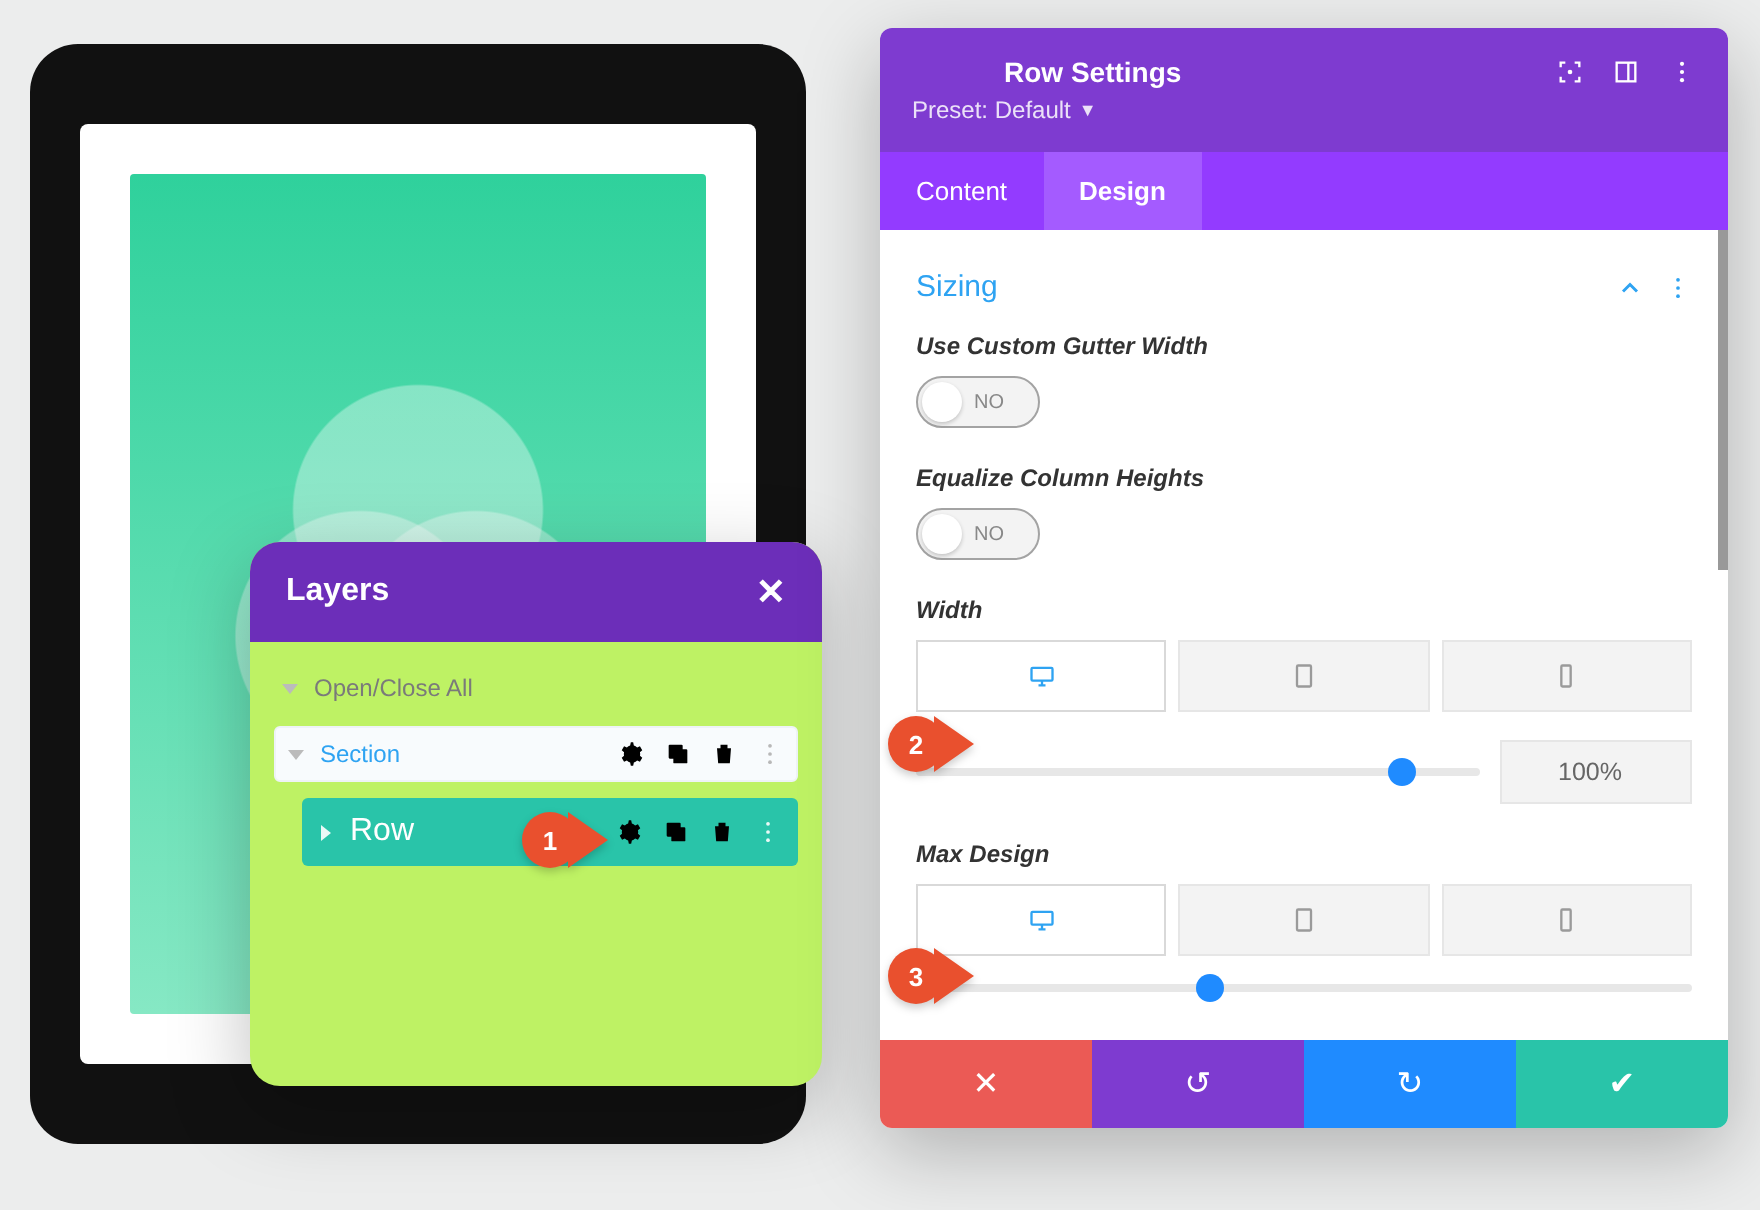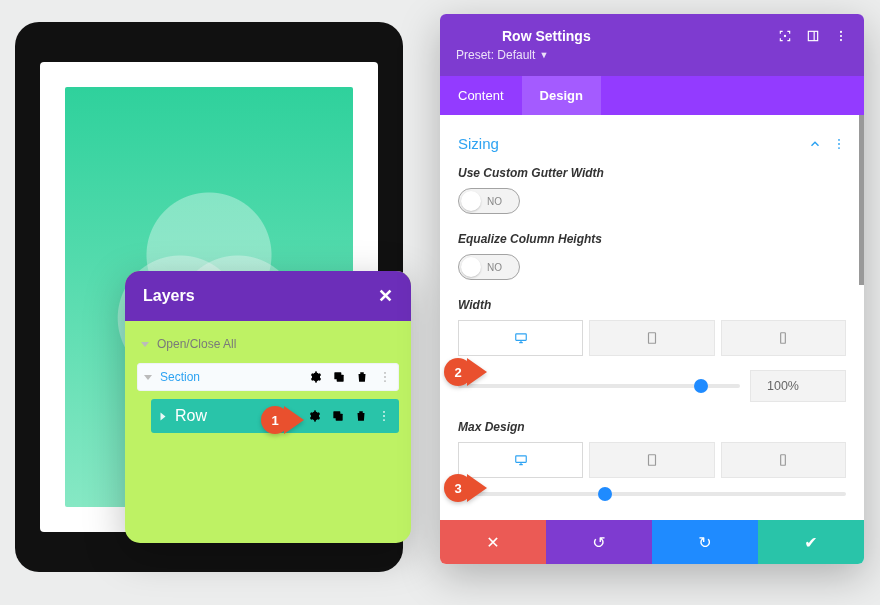--- a/index.html
+++ b/index.html
@@ -52,21 +52,21 @@
   .st-icons { display:flex; gap:10px; align-items:center; font-size:14px;}
   .field-lbl { font-size:12px; color:#333; font-weight:600; margin-bottom:8px; display:block;font-style:italic;}
   .toggle { width:62px; height:26px; border:1px solid #a3a3a3; border-radius:13px; background:#f3f3f3; position:relative; display:flex; align-items:center; padding-left:28px; font-size:10px; color:#888; margin-bottom:18px; cursor:pointer;}
   .toggle::before { content:""; position:absolute; left:2px; top:2px; width:20px; height:20px; background:#fff; border-radius:50%; box-shadow:0 1px 2px rgba(0,0,0,.2);}
   .device-row { display:flex; gap:6px; margin-bottom:14px;}
   .device-btn { flex:1; height:36px; display:flex; align-items:center; justify-content:center; background:#f3f3f3; border:1px solid #e6e6e6; cursor:pointer; color:#9a9a9a;}
   .device-btn.active { background:#fff; border:1px solid #d9d9d9; color:#2ea3f2;}
   .slider-row { display:flex; align-items:center; gap:10px; margin-bottom:18px;}
   .track { flex:1; height:4px; background:#e7e7e7; border-radius:2px; position:relative;}
   .thumb { position:absolute; top:50%; width:14px; height:14px; background:#1f8bff; border-radius:50%; transform:translate(-50%,-50%);}
-  .val-box { width:96px; height:32px; background:#f3f3f3; border:1px solid #e6e6e6; display:flex; align-items:center; padding:0 16px; font-size:12.5px; color:#666;}
+  .val-box { width:96px; height:32px; background:#f3f3f3; border:1px solid #e6e6e6; display:flex; align-items:center; padding:0 28px; font-size:12.5px; color:#666;}
   .p-footer { display:flex; height:44px;}
   .fb { flex:1; display:flex; align-items:center; justify-content:center; color:#fff; cursor:pointer; font-size:16px;}
   .fb.red{background:#eb5a55;} .fb.purple{background:#7e3bd0;} .fb.blue{background:#1f8bff;} .fb.green{background:#29c4a9;}
 
   
   .marker { position:absolute; display:flex; align-items:center; color:#fff; font-size:13px; font-weight:700; filter:drop-shadow(0 2px 2px rgba(0,0,0,.2)); pointer-events:none;}
   .marker .circ { width:28px; height:28px; background:#e9502e; border-radius:50%; display:flex; align-items:center; justify-content:center;}
   .marker .arrow { width:0;height:0;border-top:14px solid transparent;border-bottom:14px solid transparent;border-left:20px solid #e9502e; margin-left:-5px;}
 
   

